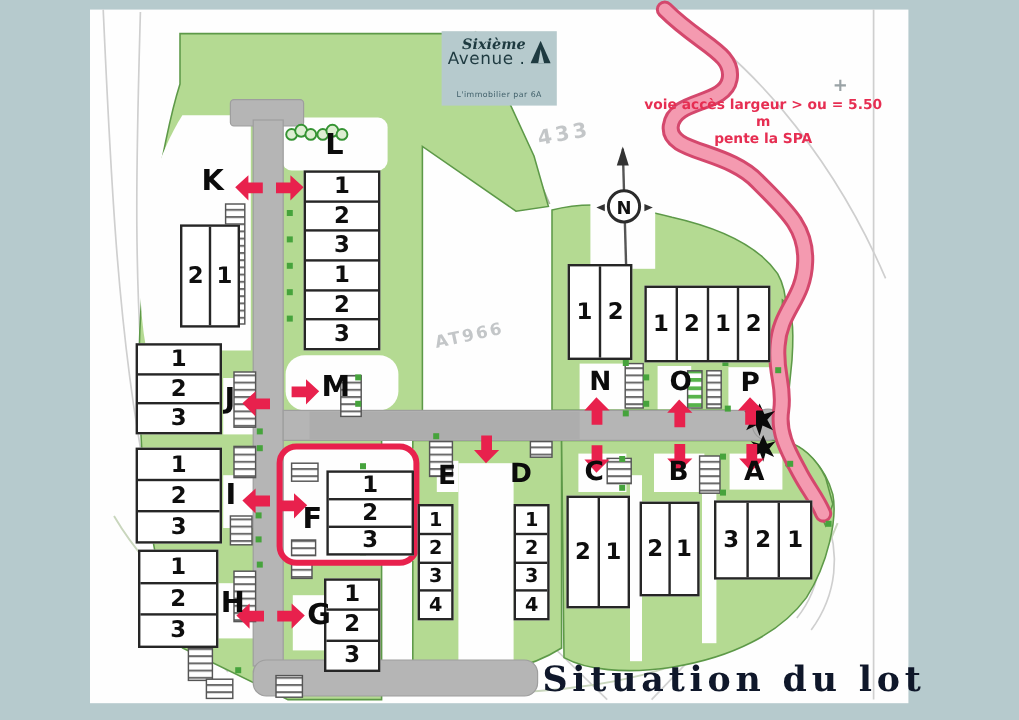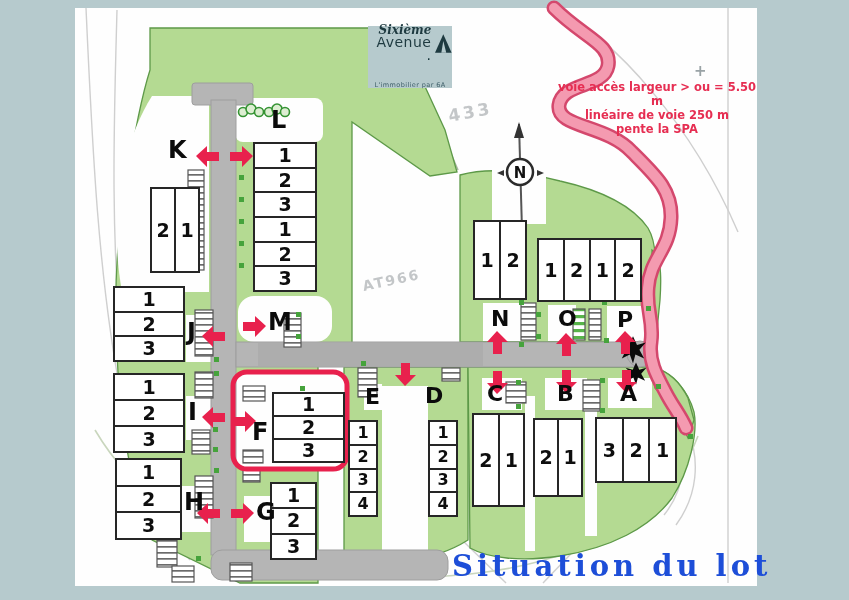--- a/index.html
+++ b/index.html
@@ -16,26 +16,26 @@
   .ubox.rows>.cell+.cell{border-top:2.5px solid #262626;}
   .ubox.cols>.cell+.cell{border-left:2.5px solid #262626;}
   .ubox.small .cell{font-size:16px;}
   
   .ll{position:absolute;font-weight:700;font-size:24px;color:#0b0b0b;line-height:1;}
   .ll.md{font-size:22px;}
   
   .parcel{position:absolute;color:#c3c6c8;font-weight:700;letter-spacing:3px;}
   
   .note{position:absolute;left:531px;top:80px;width:210px;text-align:center;
-        color:#e62e52;font-weight:700;font-size:11.5px;line-height:14px;margin-left:21px;}
-  
-  .map-title{position:absolute;left:452px;top:549px;width:300px;color:#1d4ed8;
+        color:#e62e52;font-weight:700;font-size:11.5px;line-height:14px;}
+  
+  .map-title{position:absolute;left:452px;top:549px;width:300px;color:#0f172a;
         font-family:"DejaVu Serif",serif;font-weight:700;font-size:29px;letter-spacing:4px;white-space:nowrap;}
   
-  .logo{position:absolute;left:368px;top:26px;width:84px;height:62px;background:#b6cacd;
+  .logo{position:absolute;left:368px;top:26px;width:96px;height:62px;background:#b6cacd;
         display:flex;flex-direction:column;align-items:center;justify-content:center;}
   .logo-row{display:flex;align-items:center;gap:4px;}
   .logo-text{text-align:right;color:#1e3a40;}
   .logo-top{font-family:"DejaVu Serif",serif;font-style:italic;font-weight:700;font-size:12px;line-height:11px;}
   .logo-bottom{font-weight:400;font-size:14px;line-height:13px;letter-spacing:.5px;}
   .logo-dot{color:#16343a;}
   .logo-tagline{margin-top:19px;font-size:6.5px;color:#40606a;letter-spacing:.4px;}
   .plus{position:absolute;color:#9aa3a6;font-size:15px;font-weight:700;}
 </style>
 </head>
@@ -307,21 +307,20 @@
 <div class="ll md" style="left:491px;top:308px">N</div>
 <div class="ll md" style="left:558px;top:308px">O</div>
 <div class="ll md" style="left:617px;top:309px">P</div>
 
 <div class="parcel" style="left:448px;top:102px;font-size:17px;transform:rotate(-10deg)">433</div>
 <div class="parcel" style="left:362px;top:272px;font-size:14px;letter-spacing:2px;transform:rotate(-12deg)">AT966</div>
 <div class="plus" style="left:694px;top:62px">+</div>
 
 <div class="note">
   <div>voie accès largeur &gt; ou = 5.50 m</div>
-  <div>linéaire de voie 250 m</div>
   <div>pente  la SPA</div>
 </div>
 
 <div class="logo">
   <div class="logo-row">
     <div class="logo-text">
       <div class="logo-top">Sixième</div>
       <div class="logo-bottom"><span>Avenue</span><span class="logo-dot"> .</span></div>
     </div>
     <svg width="17" height="19" viewBox="0 0 17 19">

